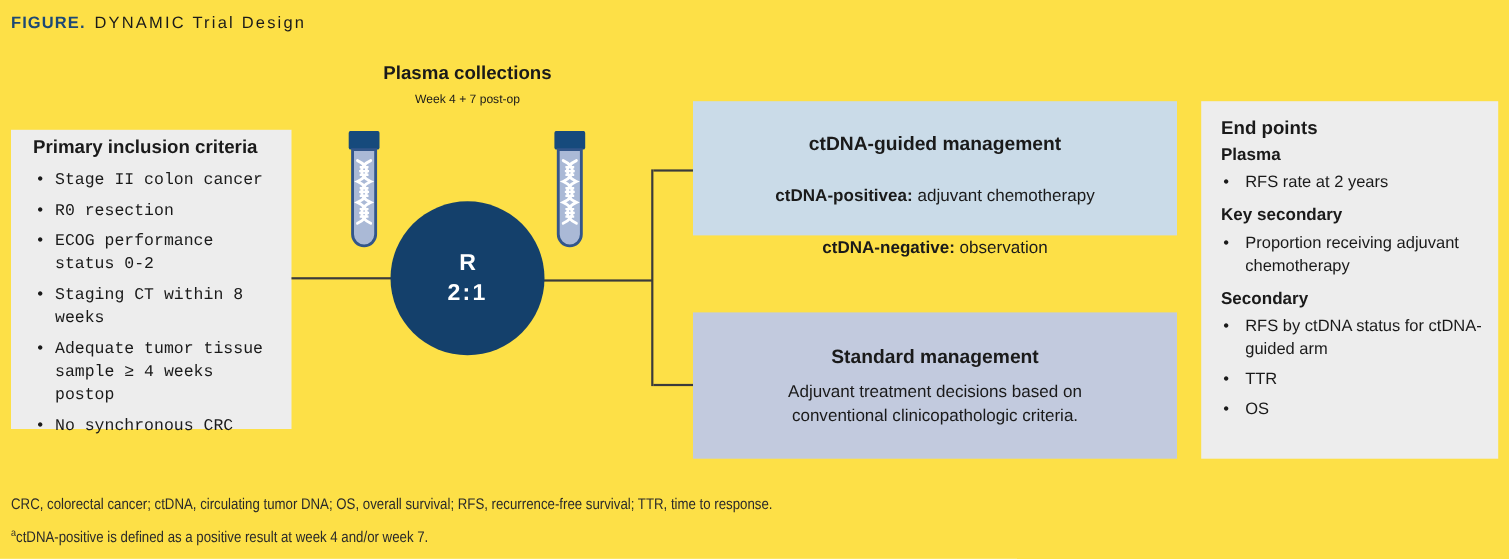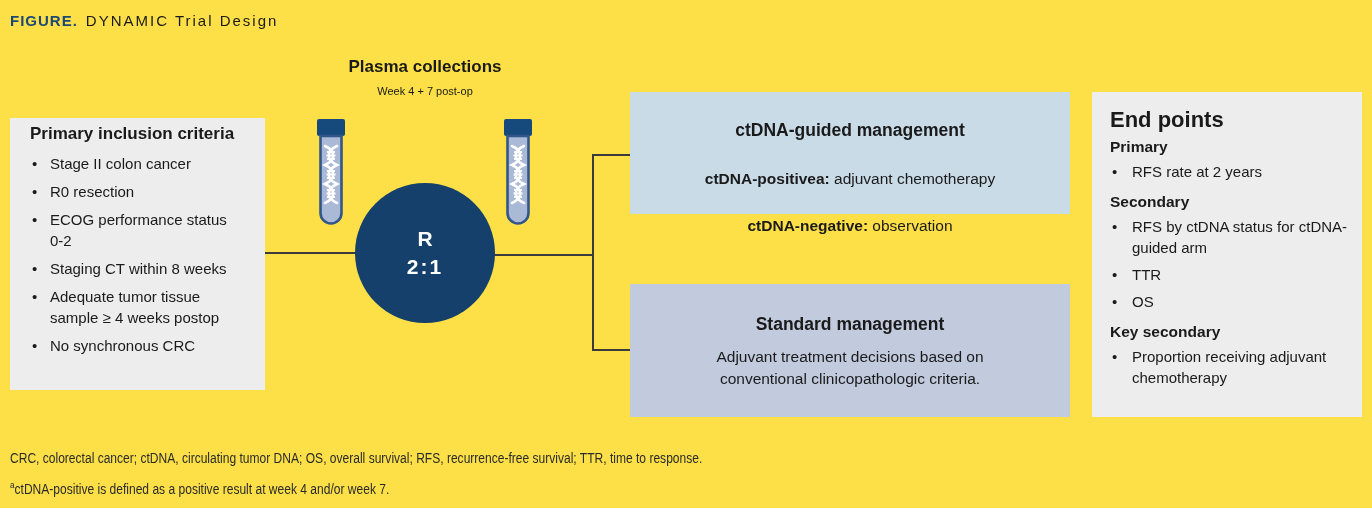--- a/index.html
+++ b/index.html
@@ -10,21 +10,21 @@
   .fig-title { position:absolute; left:10px; top:12px; font-size:15px; white-space:nowrap; }
   .fig-label { color:#1c4875; font-weight:800; letter-spacing:1px; }
   .fig-text  { color:#1a1a1a; font-weight:500; letter-spacing:2px; margin-left:8px; }
 
   
   .box { position:absolute; }
   .gray-box { background:#ededed; }
 
   .inclusion-box { left:10px; top:118px; width:255px; height:272px; padding:6px 12px 0 20px; }
   .inclusion-box h3 { font-size:17px; font-weight:700; margin-bottom:9px; }
-  .inclusion-box ul { list-style:none; width:212px; }
+  .inclusion-box ul { list-style:none; width:212px;font-family:Liberation Mono, monospace; }
   .inclusion-box li { position:relative; font-size:15px; line-height:21px; margin-bottom:7px; padding-left:20px; }
   .inclusion-box li::before, .ep-box li::before { content:"•"; position:absolute; left:2px; top:0; }
 
   
   .plasma-label { position:absolute; left:300px; top:54px; width:250px; text-align:center; line-height:25px; }
   .plasma-label .l1 { font-size:17px; font-weight:700; }
   .plasma-label .l2 { font-size:11px; }
 
   
   .tube { position:absolute; width:34px; height:112px; }
@@ -48,21 +48,21 @@
   
   .arm-box { left:630px; width:440px; text-align:center; }
   .ctdna-box { top:92px; height:122px; background:#cadbe8; padding-top:28px; }
   .std-box   { top:284px; height:133px; background:#c2cade; padding-top:30px; }
   .arm-box h3 { font-size:17.5px; font-weight:700; }
   .arm-line { font-size:15.5px; margin-top:29px; }
   .std-box .arm-body { font-size:15.5px; line-height:22px; margin:11px auto 0; width:320px; }
 
   
   .ep-box { left:1092px; top:92px; width:270px; height:325px; padding:15px 12px 0 18px; }
-  .ep-box h3 { font-size:22px; font-weight:700; margin-bottom:5px; }
+  .ep-box h3 { font-size:17px; font-weight:700; margin-bottom:5px; }
   .ep-section-label { font-size:15.5px; font-weight:700; margin-top:11px; margin-bottom:5px; }
   .ep-box ul { list-style:none; }
   .ep-box li { position:relative; font-size:15px; line-height:21px; margin-bottom:6px; padding-left:22px; }
 
   
   .footnotes { position:absolute; left:10px; top:450px; font-size:14px; color:#2a2a2a;
     transform:scaleX(0.86); transform-origin:left top; white-space:nowrap; }
   .footnotes p { margin-bottom:13px; }
   .footnotes sup { font-size:9.5px; }
 </style>
@@ -150,39 +150,39 @@
 
   <div class="box arm-box std-box">
     <h3>Standard management</h3>
     <p class="arm-body">Adjuvant treatment decisions based on conventional clinicopathologic criteria.</p>
   </div>
 
   <div class="box gray-box ep-box">
     <h3>End points</h3>
 
     <div class="ep-section">
-      <div class="ep-section-label" style="margin-top:0;">Primary</div>
+      <div class="ep-section-label" style="margin-top:0;">Plasma</div>
       <ul>
         <li>RFS rate at 2 years</li>
+      </ul>
+    </div>
+
+    <div class="ep-section">
+      <div class="ep-section-label">Key secondary</div>
+      <ul>
+        <li>Proportion receiving adjuvant chemotherapy</li>
       </ul>
     </div>
 
     <div class="ep-section">
       <div class="ep-section-label">Secondary</div>
       <ul>
         <li>RFS by ctDNA status for ctDNA-guided arm</li>
         <li>TTR</li>
         <li>OS</li>
-      </ul>
-    </div>
-
-    <div class="ep-section">
-      <div class="ep-section-label">Key secondary</div>
-      <ul>
-        <li>Proportion receiving adjuvant chemotherapy</li>
       </ul>
     </div>
   </div>
 
   <div class="footnotes">
     <p>CRC, colorectal cancer; ctDNA, circulating tumor DNA; OS, overall survival; RFS, recurrence-free survival; TTR, time to response.</p>
     <p><sup>a</sup><span>ctDNA-positive is defined as a positive result at week 4 and/or week 7.</span></p>
   </div>
 
 </div>

